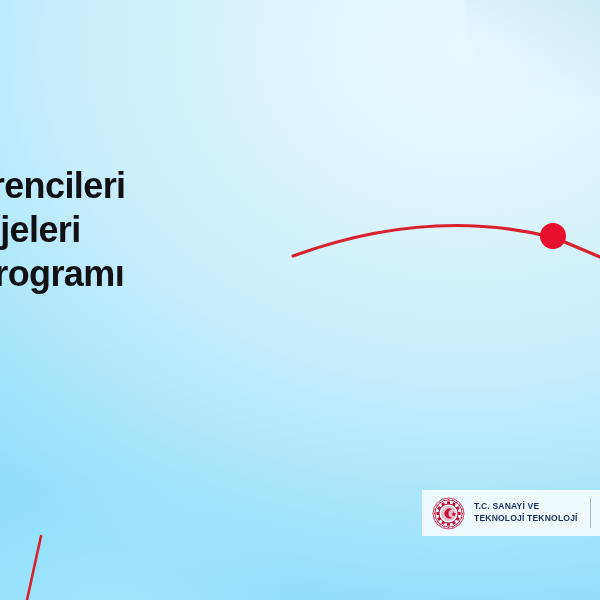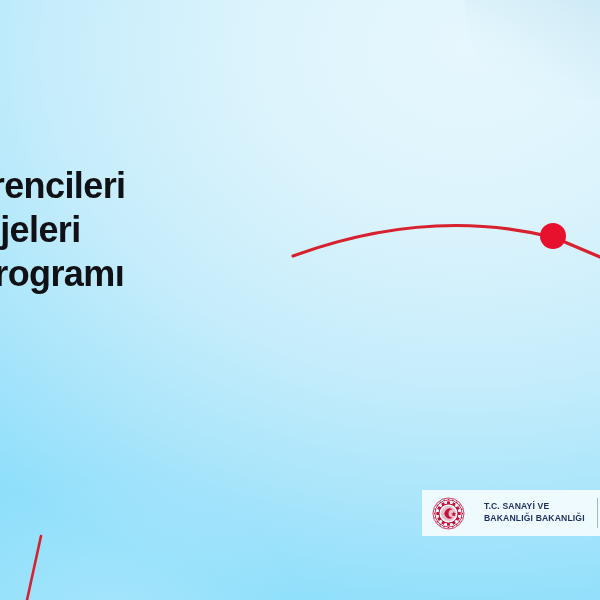--- a/index.html
+++ b/index.html
@@ -91,21 +91,21 @@
   #ministry-emblem { flex: none; width: 33px; height: 33px; display: block; }
 
   #ministry-text {
     font-size: 8.6px;
     font-weight: 700;
     line-height: 1.35;
     color: #1b2f5e;
     letter-spacing: 0.15px;
     white-space: nowrap;
   }
-  #ministry-text .mt-line { display: block; margin-left: 10px; }
+  #ministry-text .mt-line { display: block; }
 
   #logo-divider {
     width: 1px;
     height: 30px;
     background: #9fb9cd;
     margin: 0 12px;
     flex: none;
   }
 </style>
 </head>
@@ -179,21 +179,21 @@
           <use href="#tooth" transform="rotate(300)"></use>
           <use href="#tooth" transform="rotate(330)"></use>
         </g>
         <circle cx="50" cy="50" r="29" fill="none" stroke="#c3113a" stroke-width="3"></circle>
         <circle cx="50" cy="50" r="23" fill="#e8bfcb"></circle>
         <path d="M 62 38 A 15 15 0 1 0 62 62 A 12 12 0 1 1 62 38 Z" fill="#c3113a"></path>
         <path d="M 66 44 l 2.2 5.2 5.4 0.5 -4.1 3.6 1.2 5.3 -4.7 -2.9 -4.7 2.9 1.2 -5.3 -4.1 -3.6 5.4 -0.5 Z" fill="#c3113a"></path>
       </svg>
       <div id="ministry-text">
         <span class="mt-line">T.C. SANAYİ VE</span>
-        <span class="mt-line">BAKANLIĞI BAKANLIĞI</span>
+        <span class="mt-line">TEKNOLOJİ TEKNOLOJİ</span>
       </div>
     </div>
 
     <div id="logo-divider"></div>
 
   </div>
 
 </div>
 
 </body></html>

